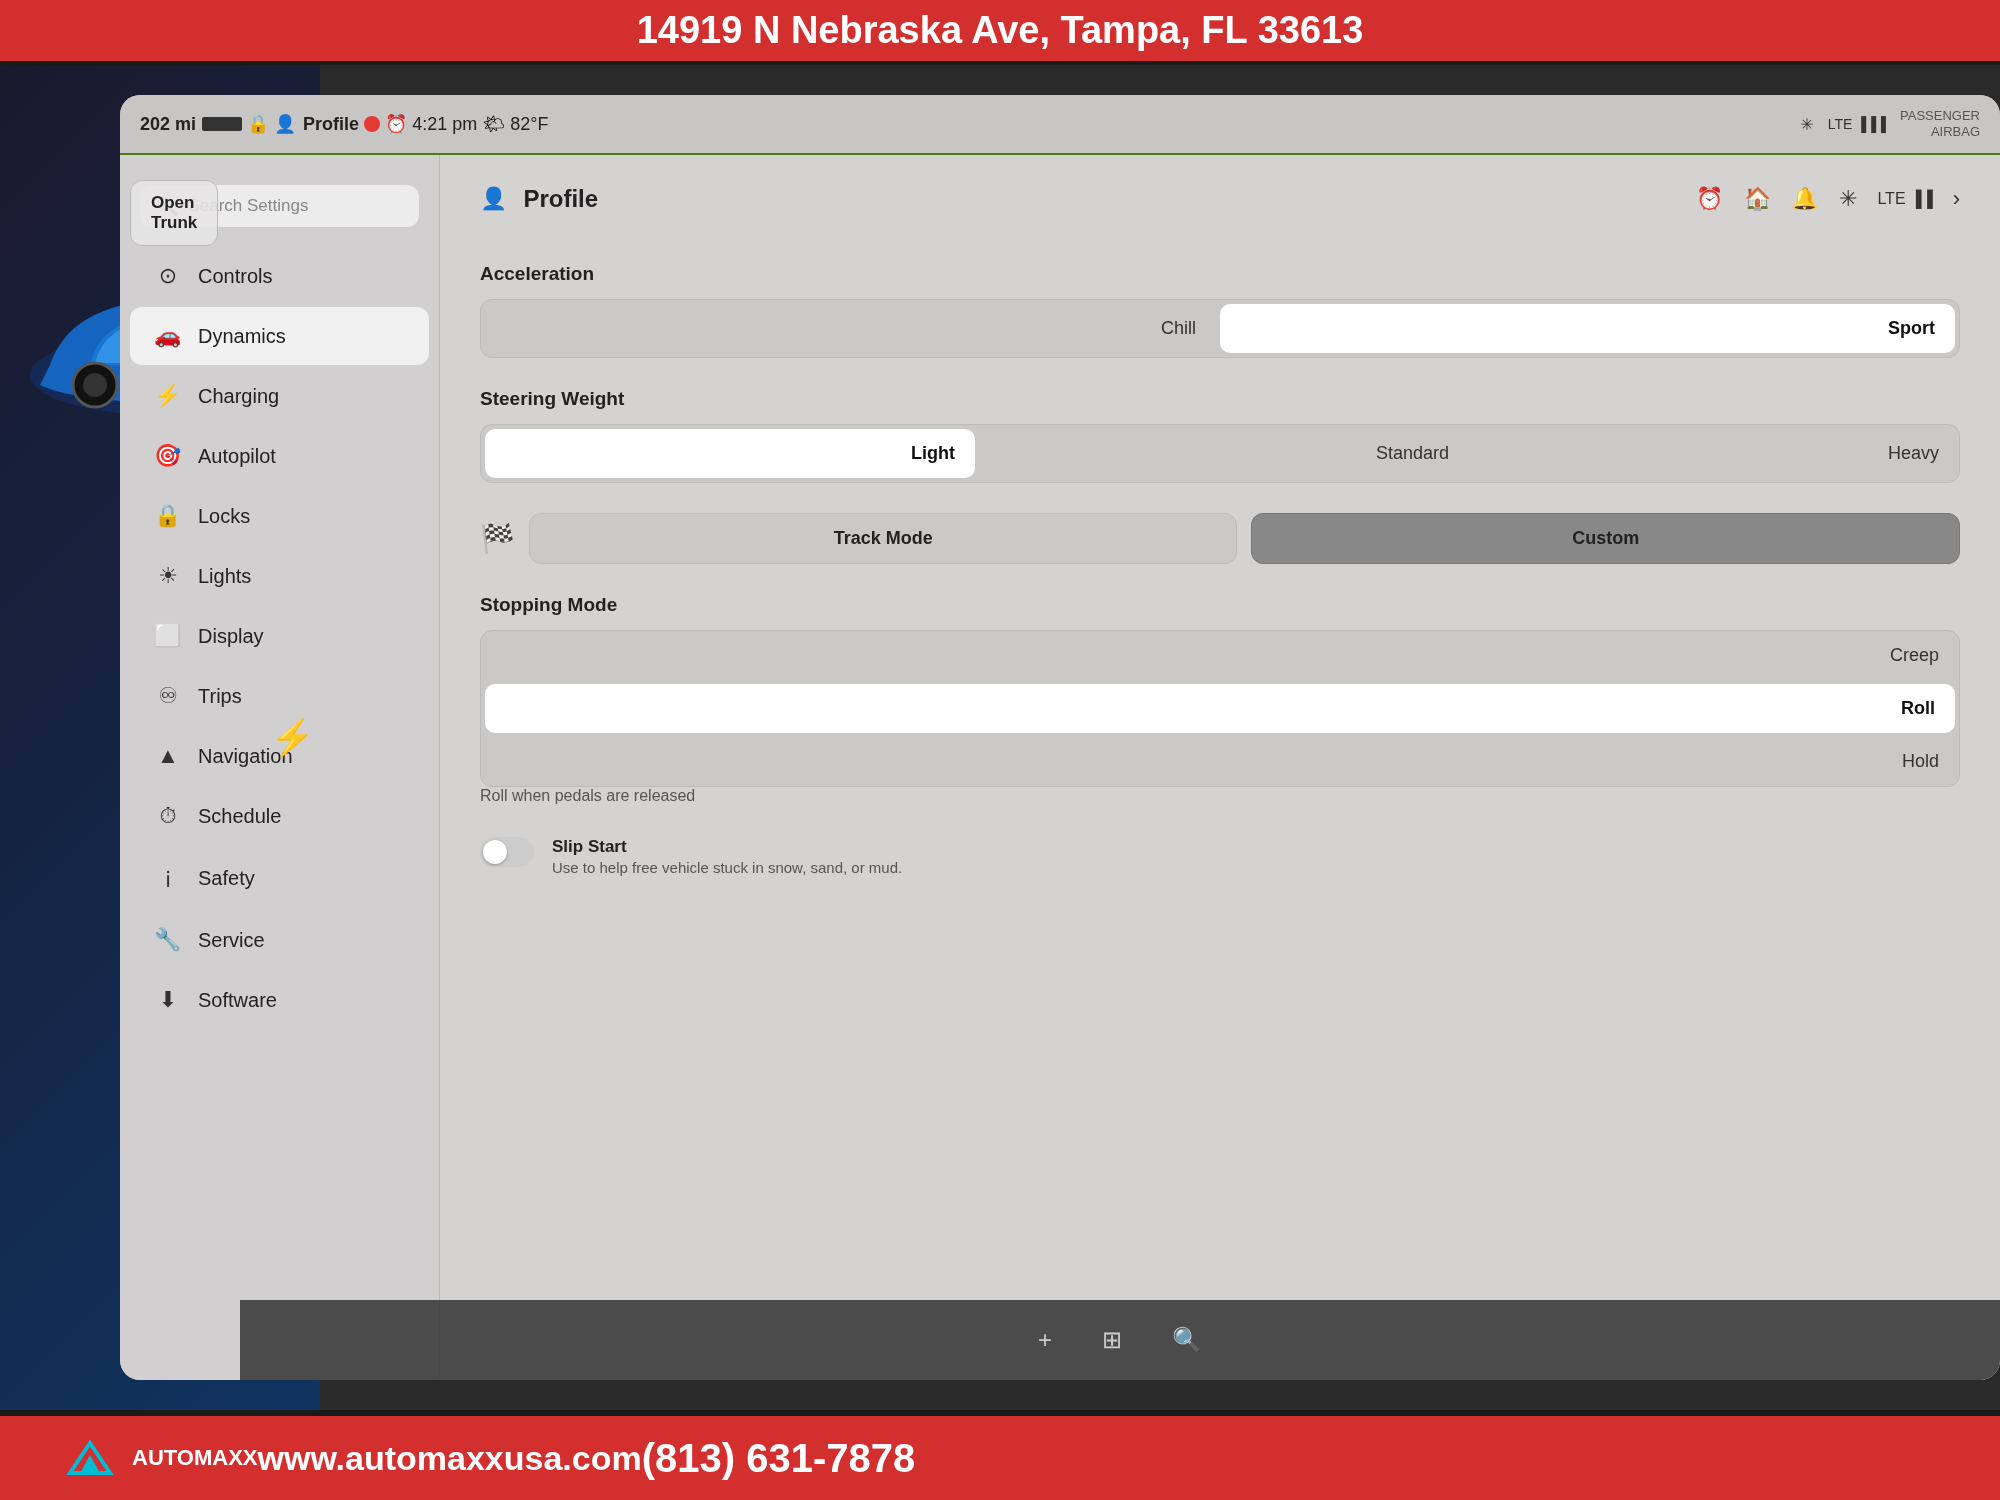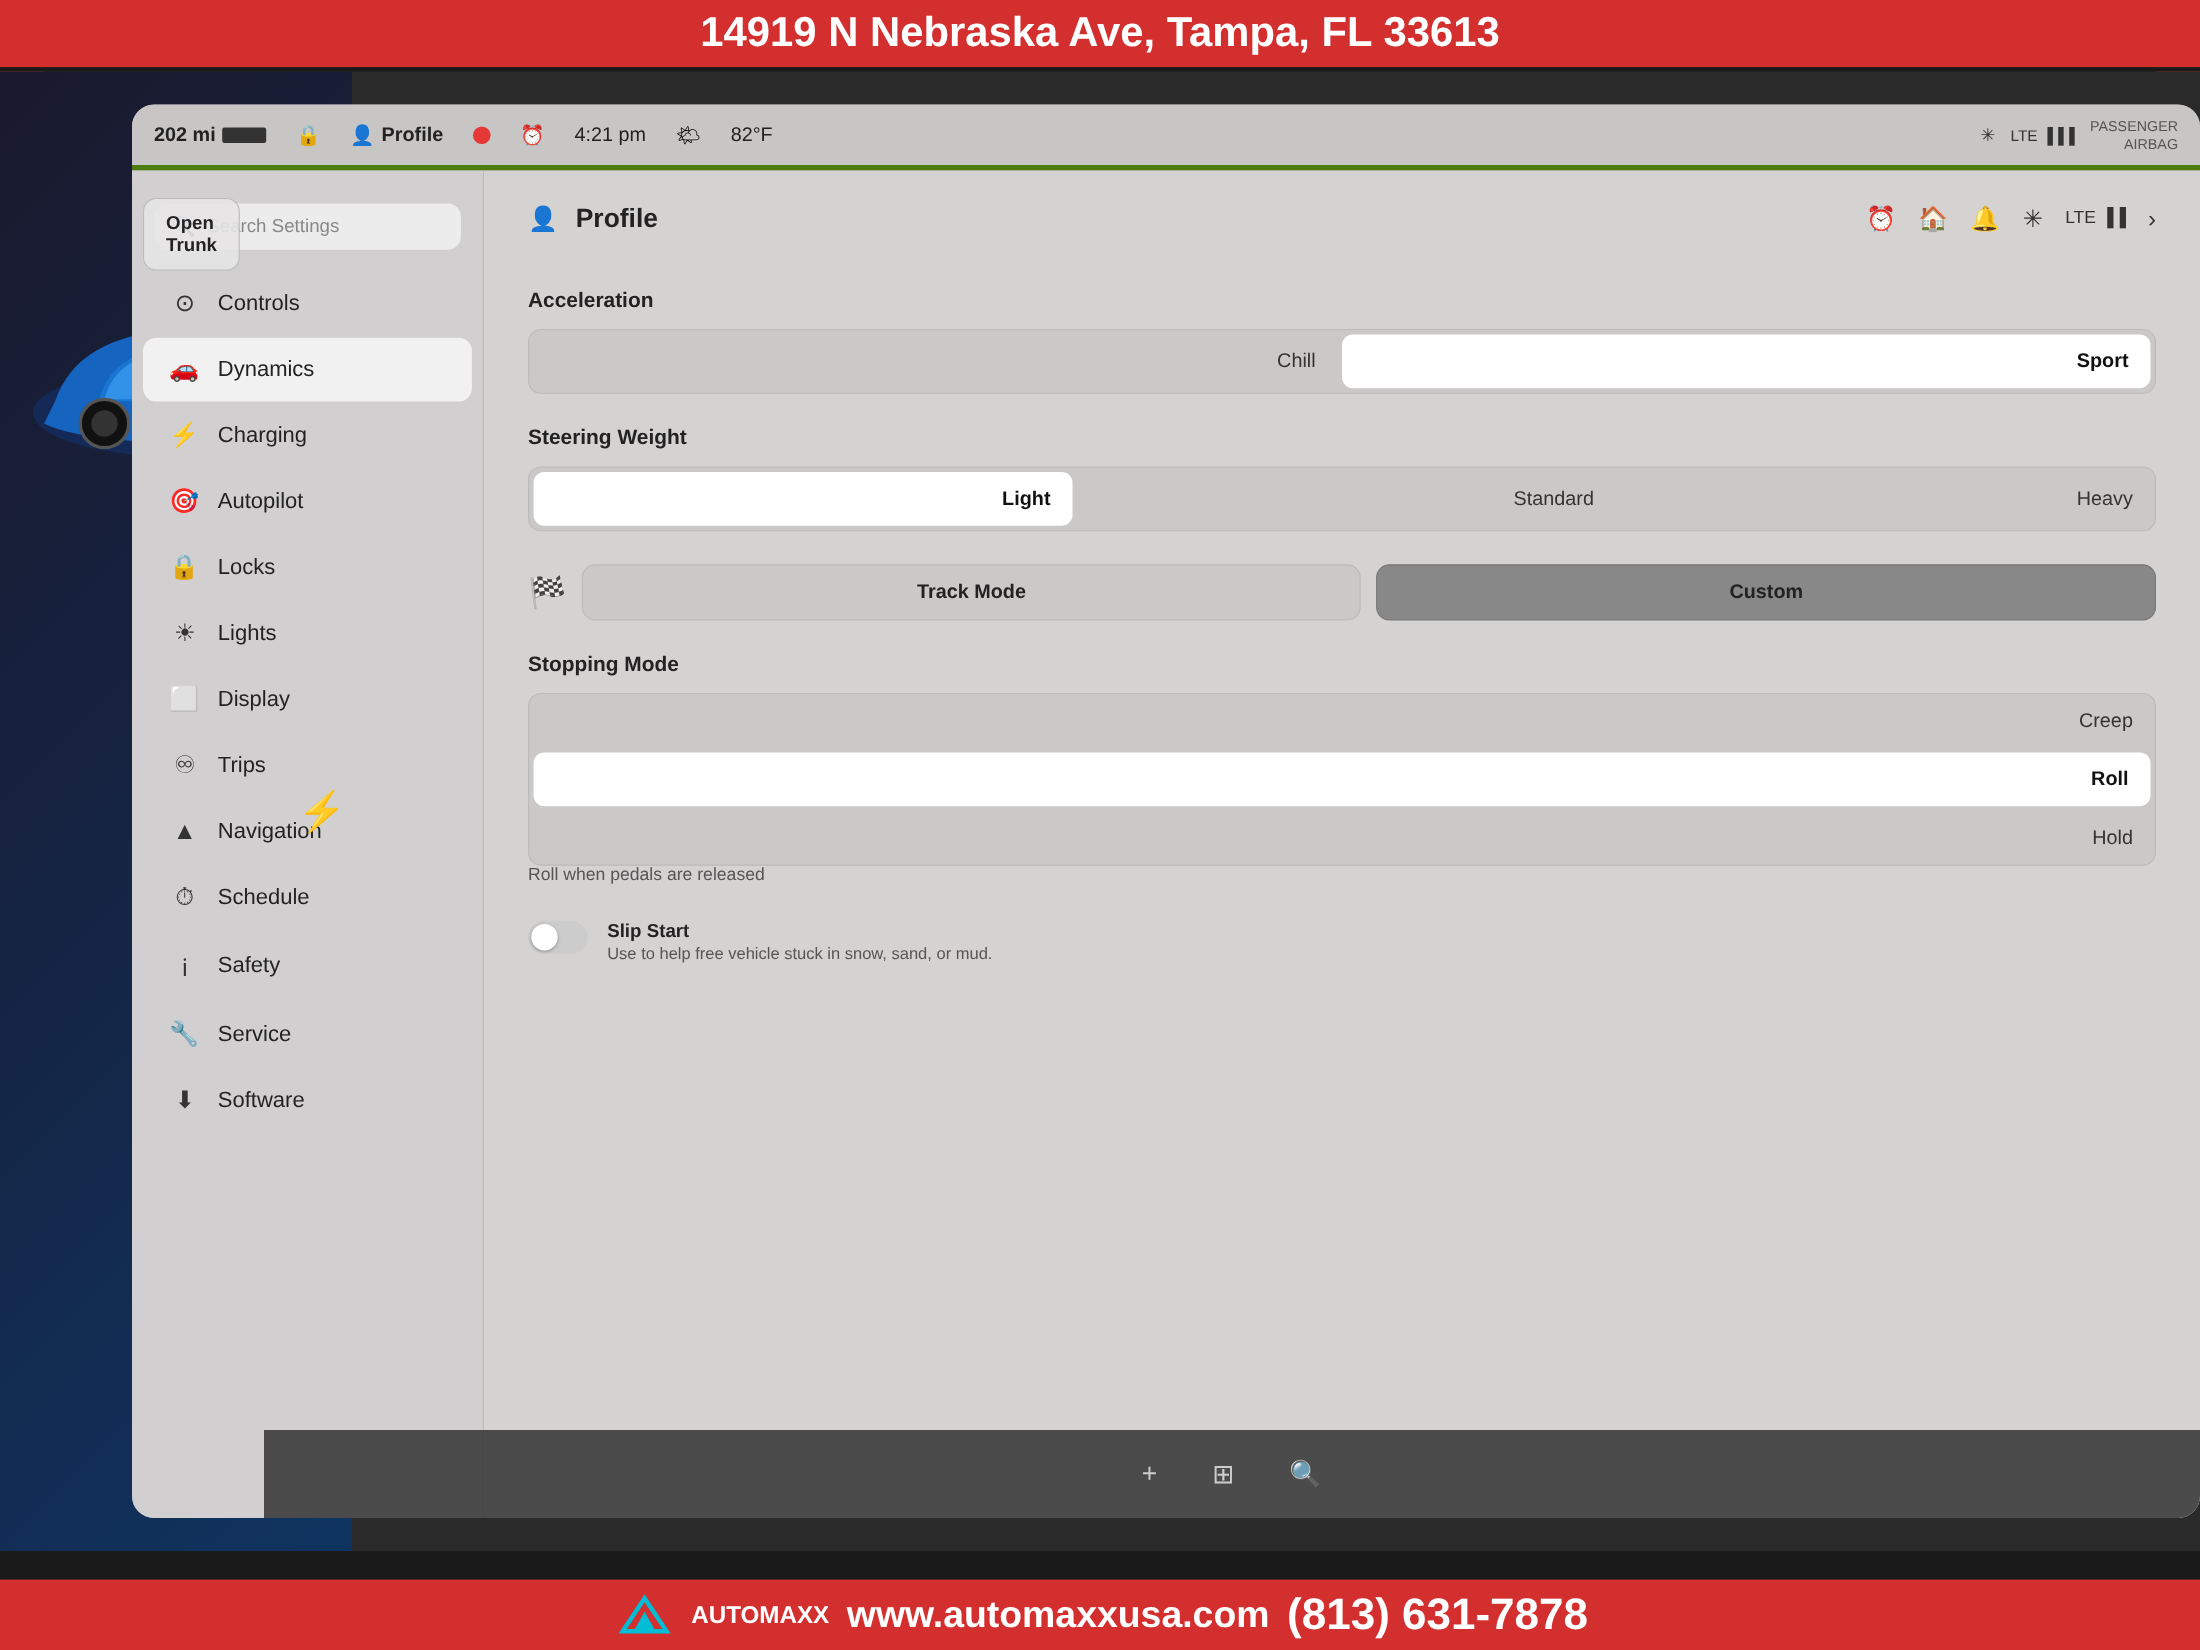--- a/index.html
+++ b/index.html
@@ -26,28 +26,27 @@
     .top-banner-text {
       color: white;
       font-size: 38px;
       font-weight: 700;
     }
 
     
     .bottom-banner {
       position: absolute;
       bottom: 0; left: 0; right: 0;
-      height: 64px;
+      height: 84px;
       background: #d32f2f;
       display: flex;
       align-items: center;
-      justify-content: center;
+      justify-content: flex-start;
       padding: 0 60px;
       z-index: 100;
-      gap: 16px;
     }
     .bottom-logo {
       display: flex;
       align-items: center;
       gap: 12px;
     }
     .logo-icon {
       width: 60px;
       height: 50px;
     }
@@ -93,22 +92,22 @@
       overflow: hidden;
     }
 
     
     .status-bar {
       height: 60px;
       background: rgba(200, 197, 197, 0.95);
       display: flex;
       align-items: center;
       padding: 0 20px;
-      gap: 27px;
-      border-bottom: 5px solid #4d7c0f;
+      gap: 5px;
+      border-bottom: 2px solid #4d7c0f;
     }
     .status-mileage {
       font-size: 18px;
       font-weight: 600;
       color: #222;
       display: flex;
       align-items: center;
       gap: 6px;
     }
     .battery-bar {

